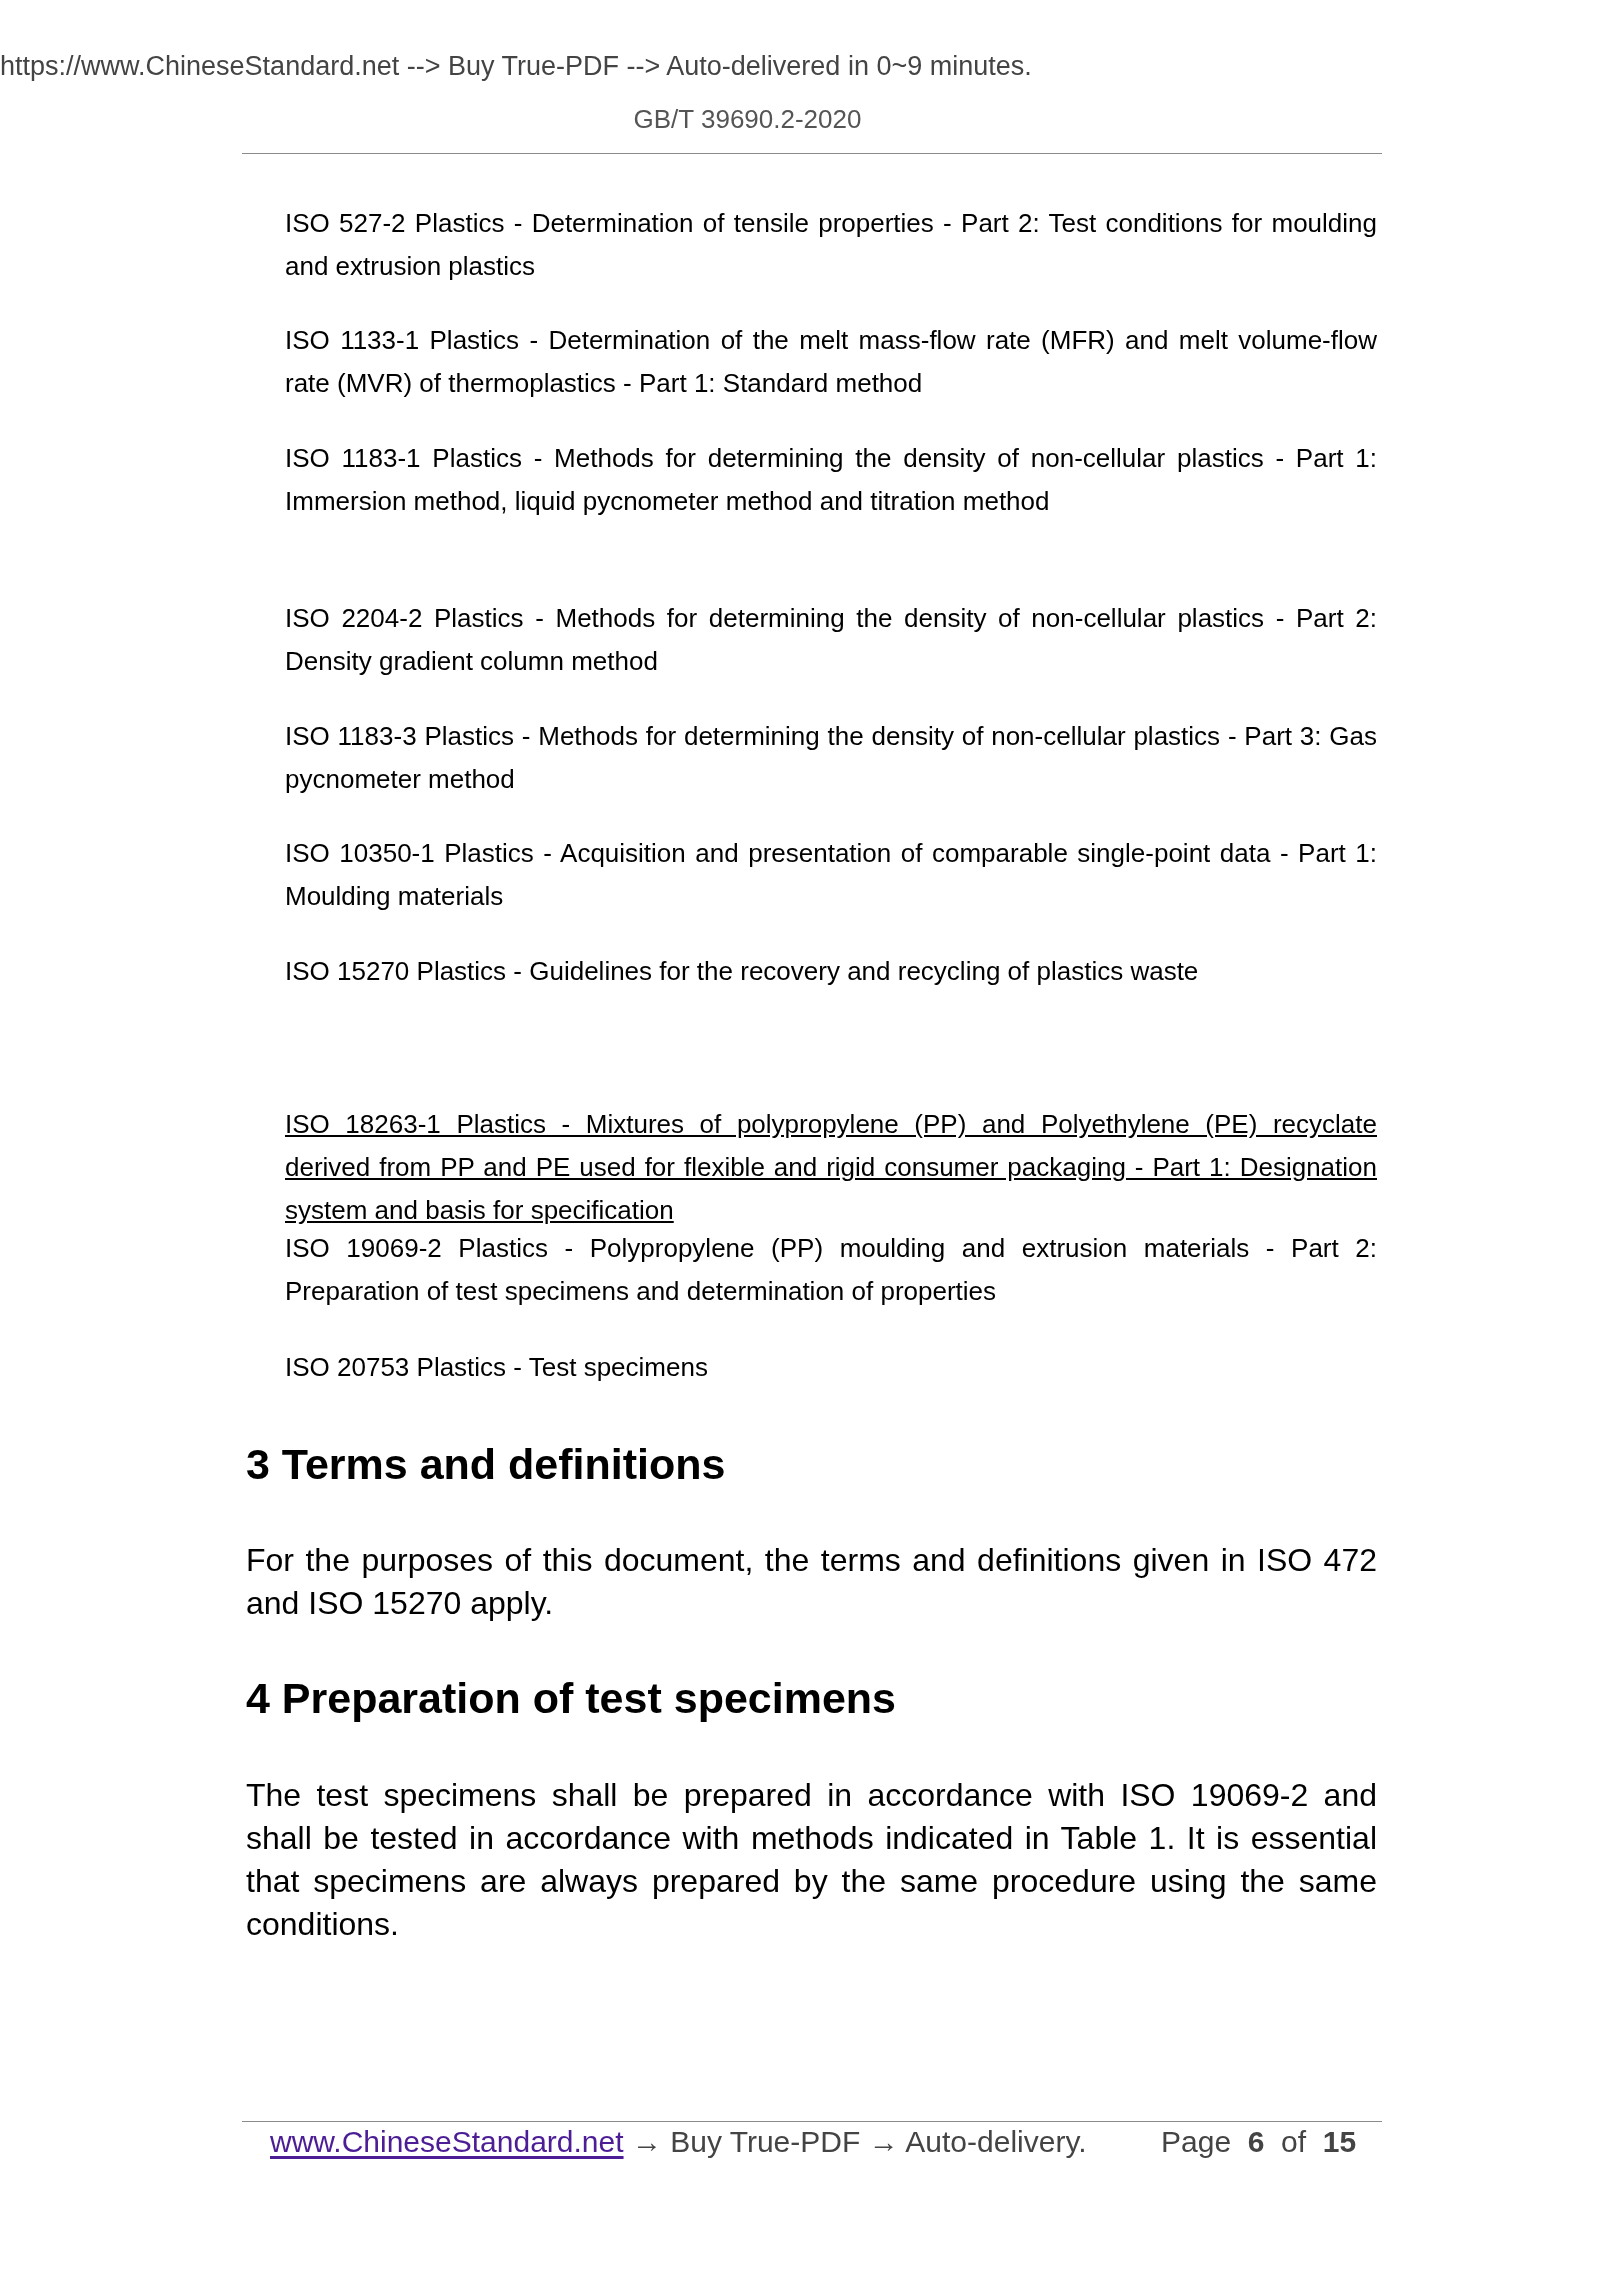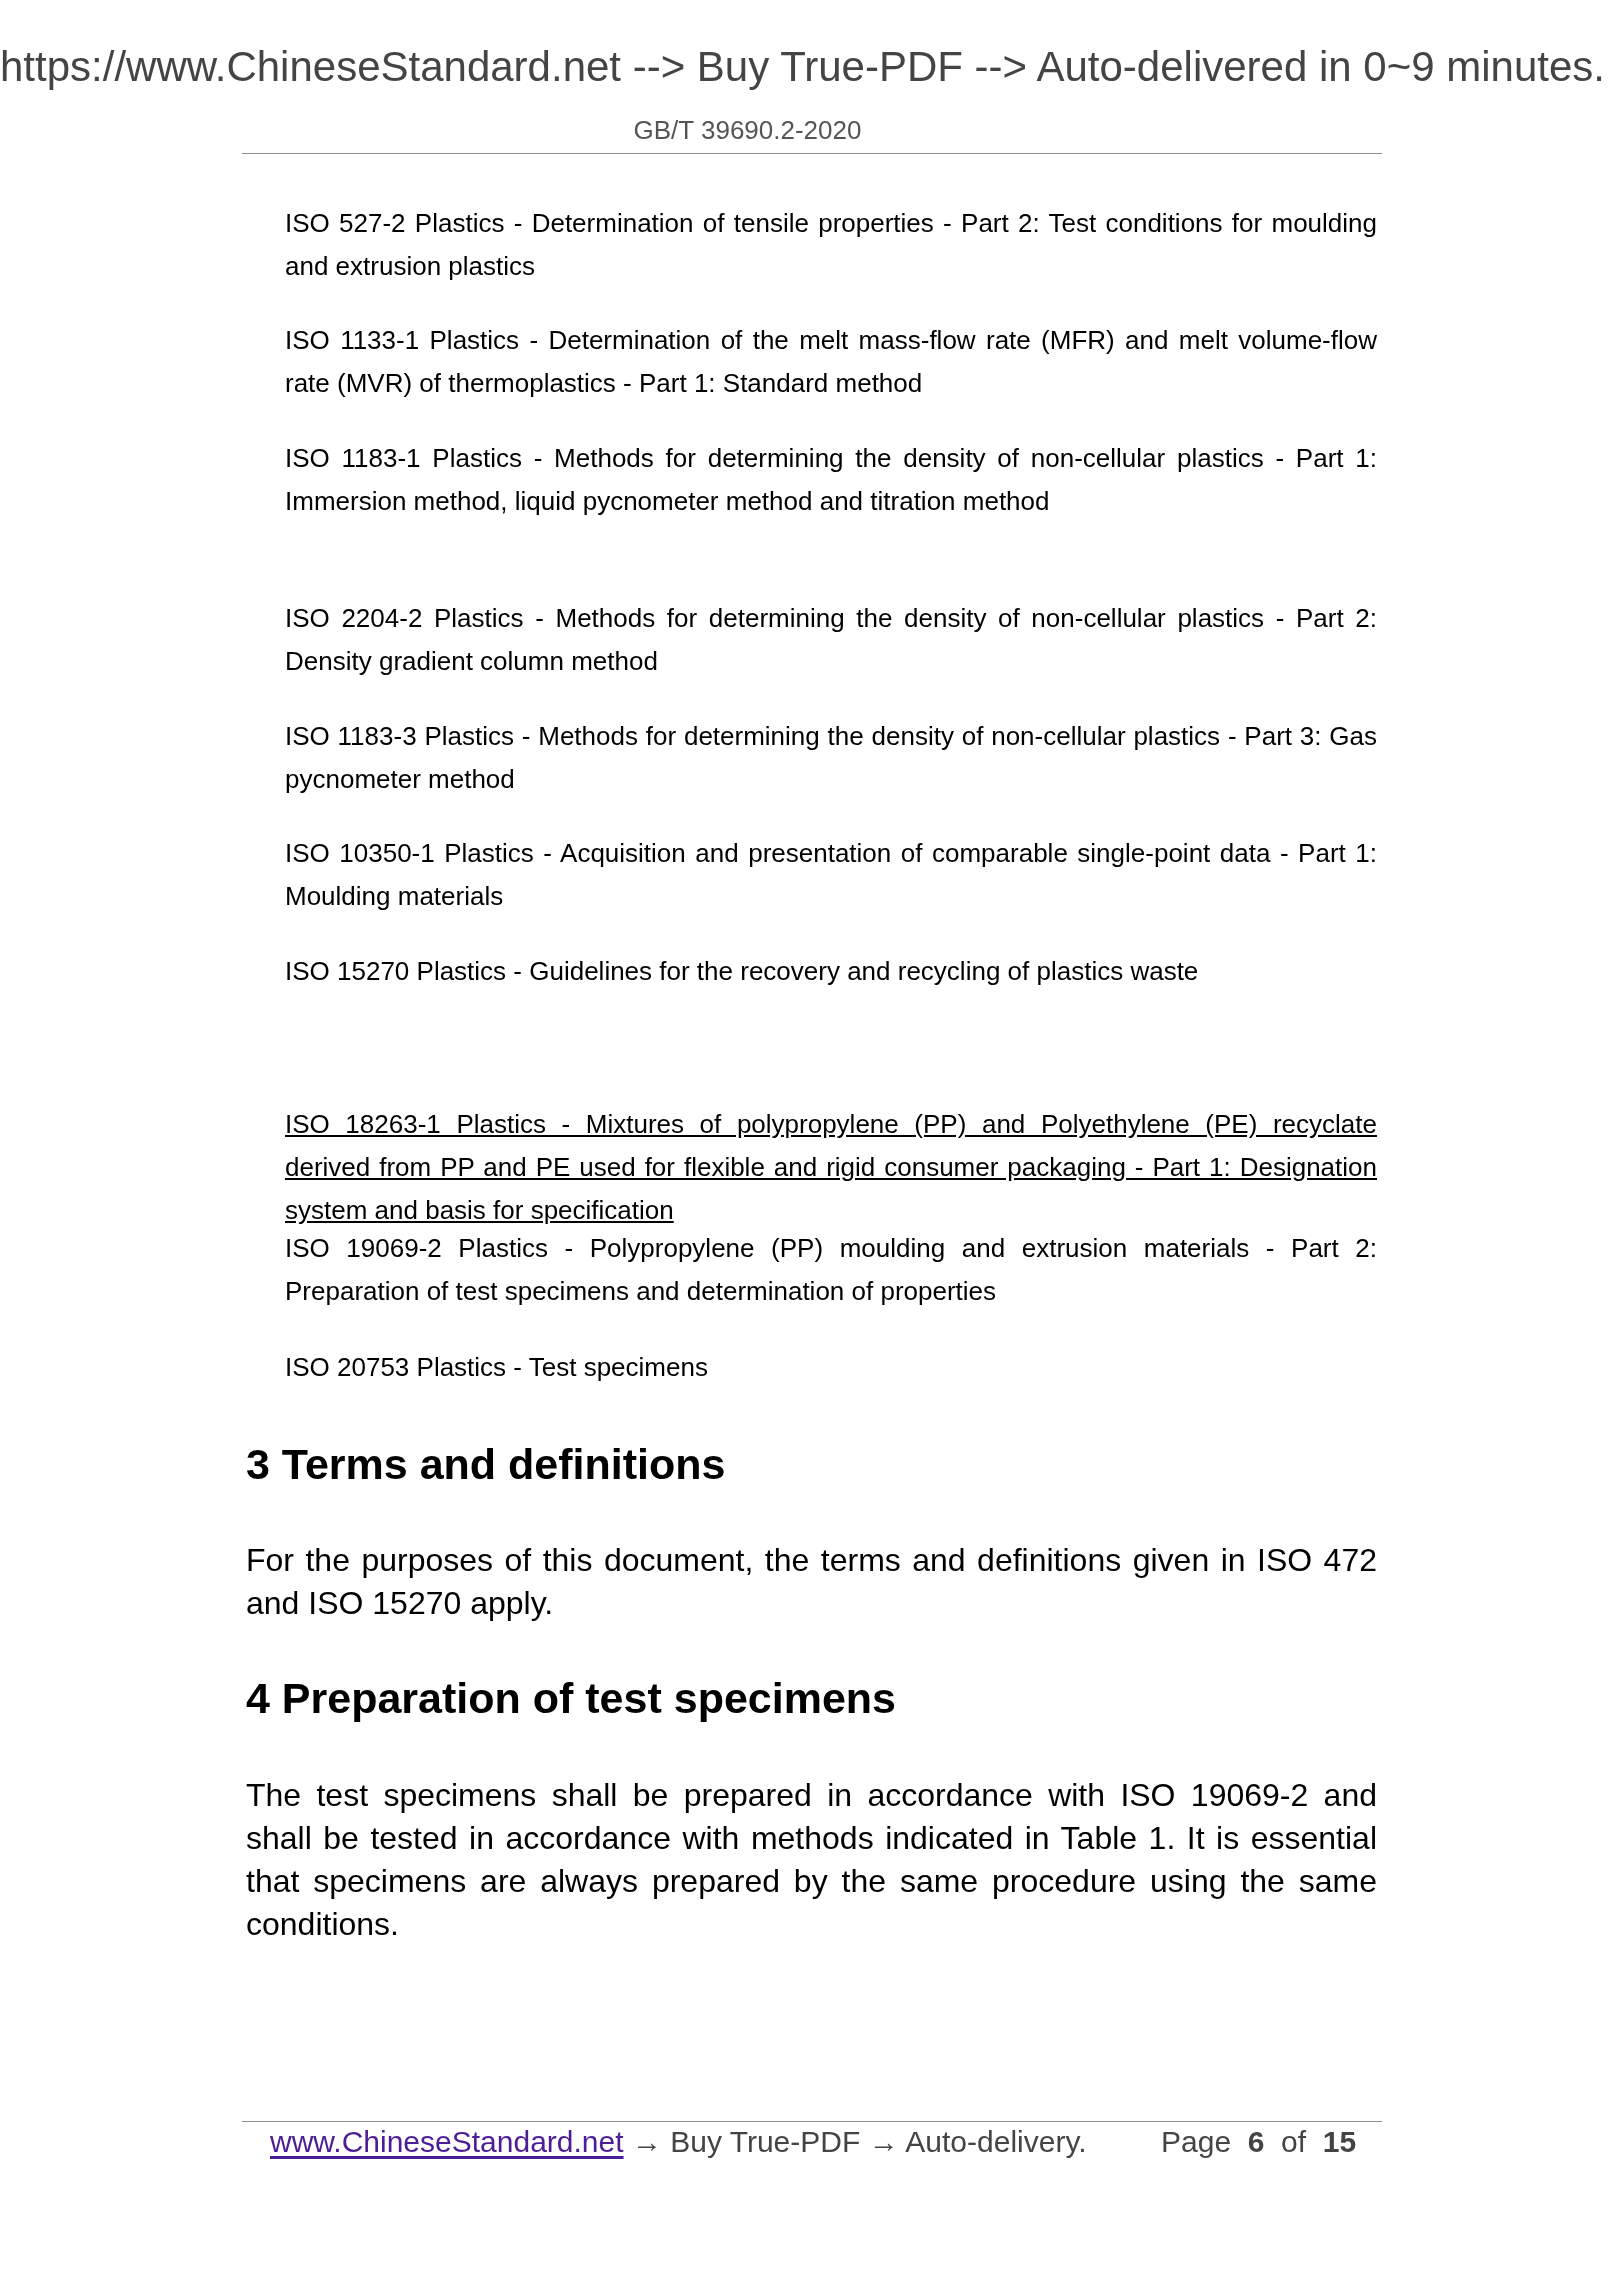--- a/index.html
+++ b/index.html
@@ -1,20 +1,20 @@
 <!DOCTYPE html>
 <html style="font-size:13.3px"><head>
 <meta charset="utf-8">
 <style>
   html, body { margin: 0; padding: 0; background: #ffffff; }
   body { width: 1623px; height: 2295px; position: relative; overflow: hidden;
          font-family: "Liberation Sans", sans-serif; color: #000; }
   .abs { position: absolute; }
-  .hdr1 { left: 0; width: 1346px; top: 48px; text-align: right; font-size: 42px; line-height: 37px; color: #444444; white-space: nowrap; }
-  .hdr2 { left: 0; width: 1495px; top: 115px; text-align: center; font-size: 26px; line-height: 30px; color: #555555; white-space: nowrap; }
+  .hdr1 { left: 0; width: 1346px; top: 48px; text-align: left; font-size: 27px; line-height: 37px; color: #444444; white-space: nowrap; }
+  .hdr2 { left: 0; width: 1495px; top: 104px; text-align: center; font-size: 26px; line-height: 30px; color: #555555; white-space: nowrap; }
   .rule { left: 242px; width: 1140px; height: 0; border-top: 1.7px solid #8c8c8c; }
   .ref { left: 285px; width: 1092px; font-size: 26px; line-height: 43px; text-align: justify; text-align-last: left; }
   .body { left: 246px; width: 1131px; font-size: 32px; line-height: 43px; text-align: justify; text-align-last: left; }
   .heading { left: 246px; font-size: 43px; line-height: 50px; font-weight: bold; white-space: nowrap; }
   .footer { left: 270px; top: 2124px; font-size: 30px; line-height: 35px; color: #444444; white-space: nowrap; }
   .footer a { color: #4c1d95; text-decoration: underline; text-decoration-thickness: 2.5px; text-underline-offset: 4.2px; }
   .footer .page { position: absolute; left: 891px; top: 0; }
   .footer b { font-weight: bold; }
 </style>
 </head>

